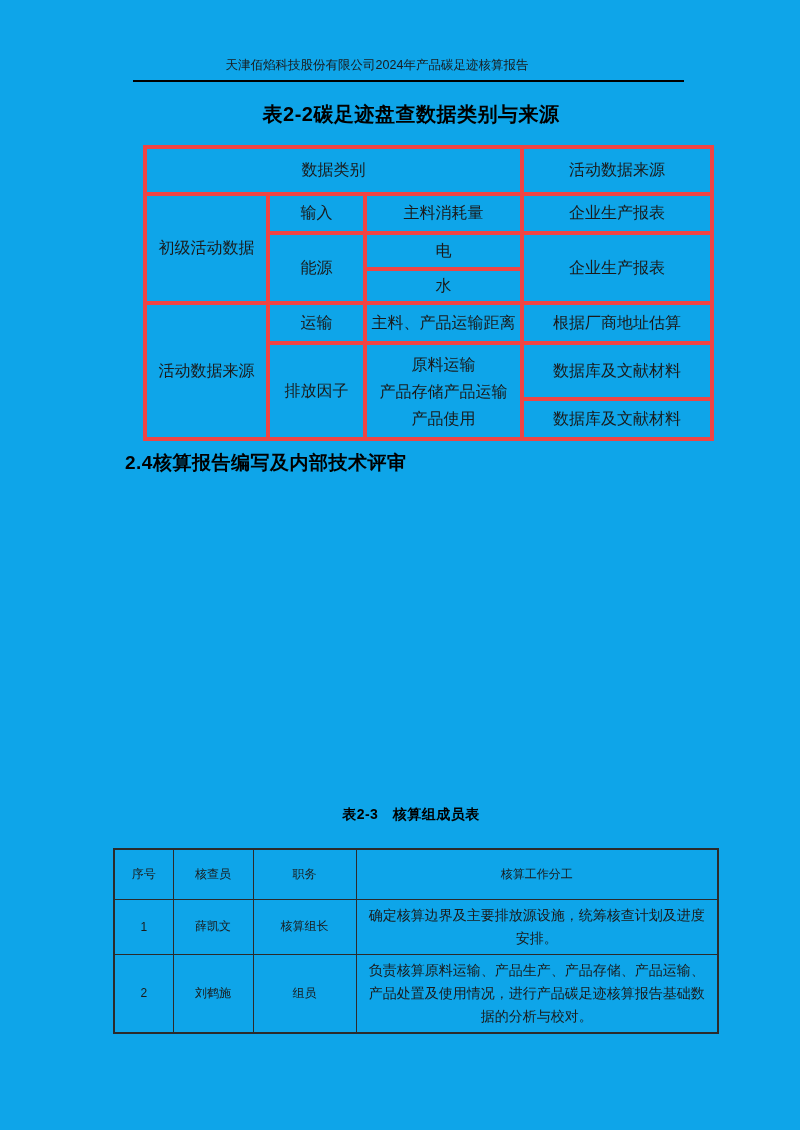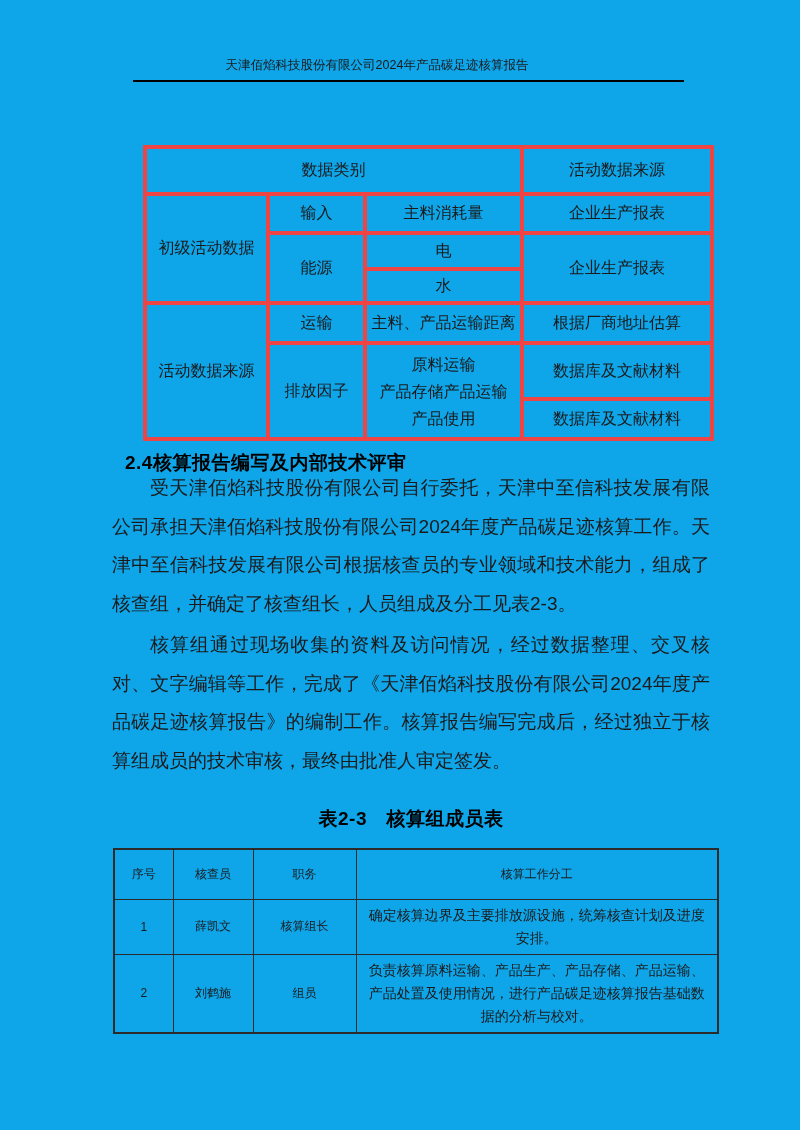--- a/index.html
+++ b/index.html
@@ -75,21 +75,21 @@
     text-indent: 2em;
     color: #1a1a1a;
   }
   .body-text p + p { margin-top: 3px; }
 
   
   .t23-title {
     position: absolute;
     top: 806px; left: 112px; width: 598px;
     text-align: center;
-    font-size: 19px;
+    font-size: 14px;
     font-weight: 700;
     color: #000000;
     letter-spacing: 0.5px;
   }
   .t23 {
     position: absolute;
     top: 848px; left: 113px; width: 604px;
     border: 2px solid #2b2b2b;
   }
   .t23 td {
@@ -118,20 +118,21 @@
   }
 </style>
 </head>
 <body>
 
 <div class="page">
 
   <div class="running-head">天津佰焰科技股份有限公司2024年产品碳足迹核算报告</div>
   <div class="header-rule"></div>
 
+  <div class="t22-title">表2-2碳足迹盘查数据类别与来源</div>
 
   <table class="t22">
     <colgroup>
       <col style="width:123px">
         <col style="width:97px">
         <col style="width:157px">
         <col style="width:190px">
     </colgroup>
     <tbody>
       <tr style="height:47px">
@@ -168,24 +169,20 @@
         <td>数据库及文献材料</td>
       </tr>
       <tr style="height:40px">
         <td>数据库及文献材料</td>
       </tr>
     </tbody>
   </table>
 
   <h2 class="sec-heading">2.4核算报告编写及内部技术评审</h2>
 
-  <div class="body-text">
-    <p>受天津佰焰科技股份有限公司自行委托，天津中至信科技发展有限公司承担天津佰焰科技股份有限公司2024年度产品碳足迹核算工作。天津中至信科技发展有限公司根据核查员的专业领域和技术能力，组成了核查组，并确定了核查组长，人员组成及分工见表2-3。</p>
-    <p>核算组通过现场收集的资料及访问情况，经过数据整理、交叉核对、文字编辑等工作，完成了《天津佰焰科技股份有限公司2024年度产品碳足迹核算报告》的编制工作。核算报告编写完成后，经过独立于核算组成员的技术审核，最终由批准人审定签发。</p>
-  </div>
 
   <div class="t23-title">表2-3　核算组成员表</div>
 
   <table class="t23">
     <colgroup>
       <col style="width:59px">
         <col style="width:80px">
         <col style="width:103px">
         <col style="width:362px">
     </colgroup>

